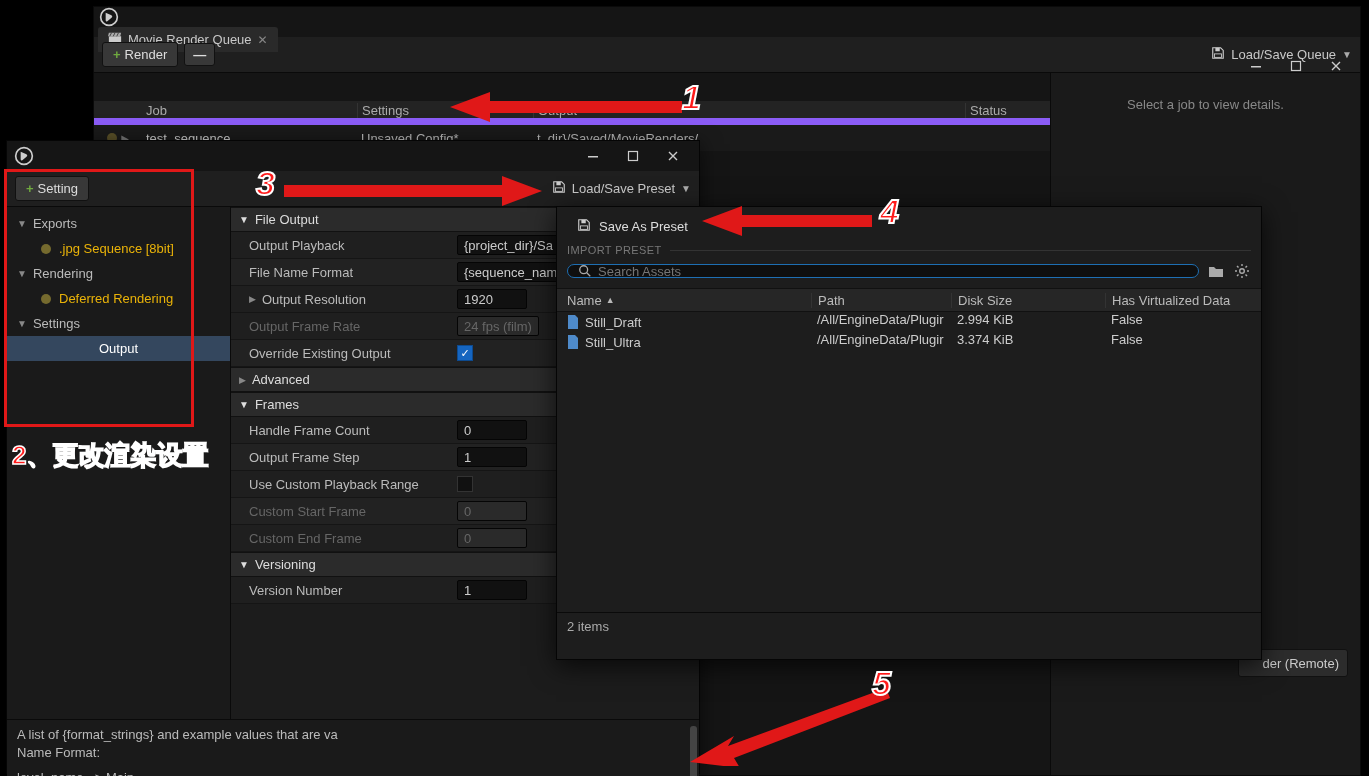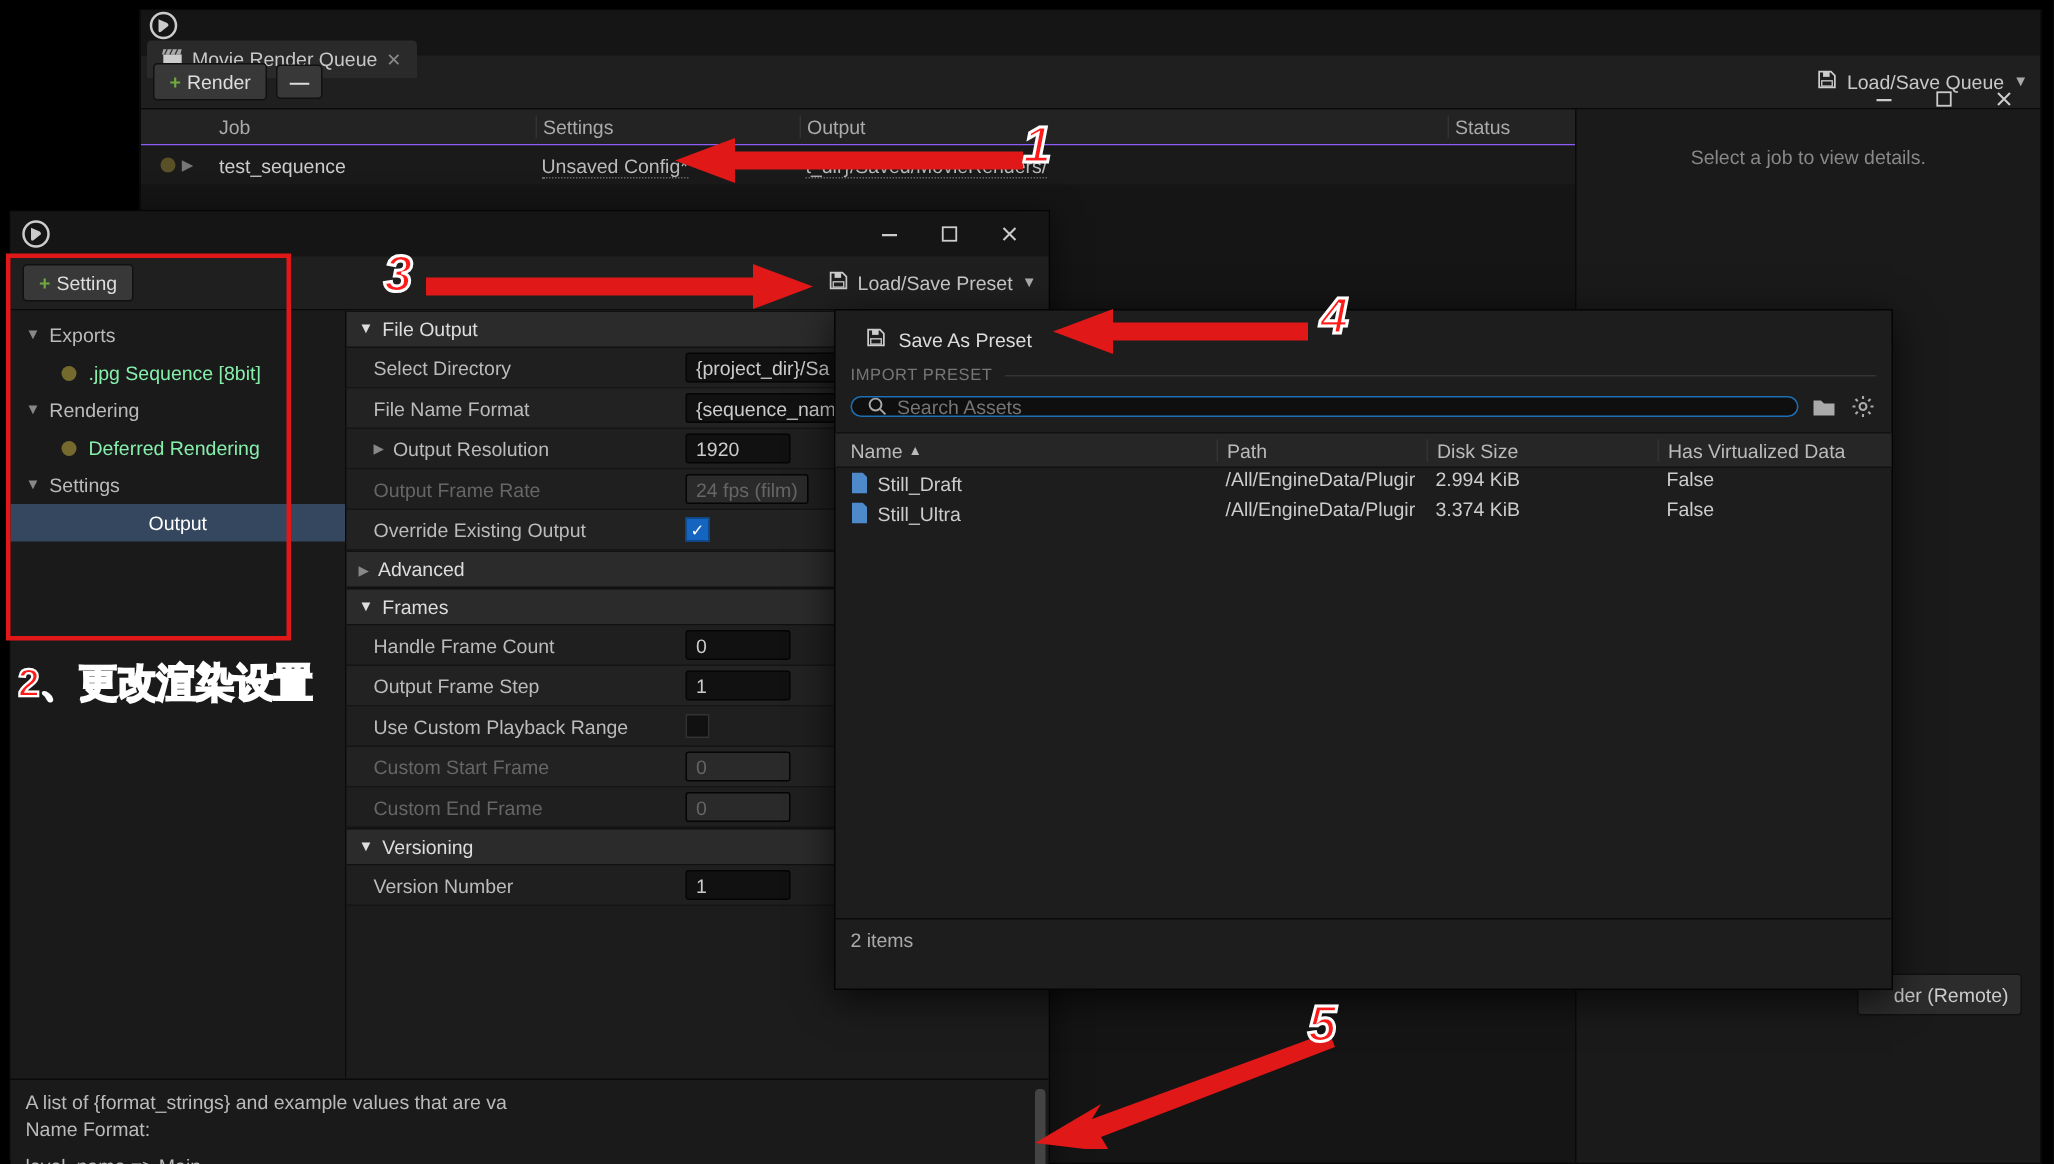--- a/index.html
+++ b/index.html
@@ -20,21 +20,21 @@
 .btn { background:#383838; border:1px solid #111; padding:4px 10px; border-radius:3px; color:#ddd; display:flex; align-items:center; gap:4px; cursor:pointer; }
 .btn.small { padding:3px 8px; }
 .plus-ico { color:#6fa93f; font-weight:bold; }
 .minus-btn { margin-left:6px; }
 .toolbar-right { margin-left:auto; display:flex; align-items:center; gap:6px; }
 
 .mrq-body { display:flex; height: calc(100% - 66px); }
 .mrq-left { flex: 1; display:flex; flex-direction:column; }
 .mrq-right { width: 310px; background:#1a1a1a; border-left:1px solid #0a0a0a; display:flex; align-items:flex-start; justify-content:center; padding-top:24px; color:#888; }
 
-.grid-header { display:flex; background:#232323; border-bottom:1px solid #8b5cf6; height:24px; align-items:center; color:#aaa; }
+.grid-header { display:flex; background:#232323; border-bottom:7px solid #8b5cf6; height:24px; align-items:flex-end; color:#aaa;margin-top:28px; }
 .gh-pad { width:48px; }
 .gh-job { width:215px; padding-left:4px; }
 .gh-settings { width:176px; padding-left:4px; border-left:1px solid #333;}
 .gh-output { width:432px; padding-left:4px; border-left:1px solid #333;}
 .gh-status { flex:1; padding-left:4px; border-left:1px solid #333;}
 
 .grid-row { display:flex; height:26px; align-items:center; background:#1a1a1a; }
 .gr-pad { width:48px; display:flex; align-items:center; justify-content:center; gap:4px; }
 .bullet { width:10px; height:10px; border-radius:50%; background:#5a5028; }
 .tri { color:#777; font-size:10px; }
@@ -44,21 +44,21 @@
 .linked { color:#bbb; border-bottom:1px dotted #666; }
 
 
 .cfg-window { position:absolute; left:6px; top:140px; width:694px; height:634px; background:#1a1a1a; border:1px solid #050505; box-shadow:0 4px 20px rgba(0,0,0,0.6); }
 .cfg-titlebar { height:30px; background:#151515; display:flex; align-items:center; padding:0 6px; }
 .cfg-toolbar { height:36px; background:#1f1f1f; display:flex; align-items:center; padding:0 8px; border-bottom:1px solid #0a0a0a; }
 .cfg-body { display:flex; height: calc(100% - 66px - 54px); }
 .cfg-sidebar { width:224px; background:#1a1a1a; border-right:1px solid #0a0a0a; padding-top:4px; }
 .sb-section { display:flex; align-items:center; gap:6px; padding:5px 10px; color:#bbb; }
 .sb-chev { color:#888; font-size:10px; }
-.sb-item { display:flex; align-items:center; gap:8px; padding:5px 10px 5px 34px; color:#86efac; }
+.sb-item { display:flex; align-items:center; gap:8px; padding:5px 10px 5px 34px; color:#eab308; }
 .sb-item .dot { width:10px; height:10px; border-radius:50%; background:#756a2e; }
 .sb-item.sel { background:#34475e; color:#fff; text-align:center; justify-content:center; padding-left:10px; }
 
 .cfg-main { flex:1; overflow:auto; background:#1c1c1c; }
 .sect-header { background:#2b2b2b; padding:4px 8px; display:flex; align-items:center; gap:6px; color:#ddd; border-top:1px solid #111; border-bottom:1px solid #111; }
 .prop-row { display:flex; align-items:center; height:27px; border-bottom:1px solid #151515; background:#1f1f1f; }
 .prop-row.alt { background:#222; }
 .prop-label { width:226px; padding-left:18px; color:#bbb; }
 .prop-val { flex:1; display:flex; align-items:center; }
 .inp { background:#111; border:1px solid #050505; color:#ccc; padding:2px 6px; border-radius:2px; min-width:70px; height:20px; display:flex; align-items:center; }
@@ -279,21 +279,21 @@
       </div>
     </div>
 
     <div class="cfg-main">
       <div class="sect-header">
           <span style="font-size:10px;">▼</span>
           <span>File Output</span>
         </div>
 
       <div class="prop-row">
-          <div class="prop-label">Select Directory</div>
+          <div class="prop-label">Output Playback</div>
           <div class="prop-val">
             <div class="inp wide">{project_dir}/Sa</div>
           </div>
         </div>
       <div class="prop-row alt">
           <div class="prop-label">File Name Format</div>
           <div class="prop-val">
             <div class="inp wide">{sequence_nam</div>
           </div>
         </div>

